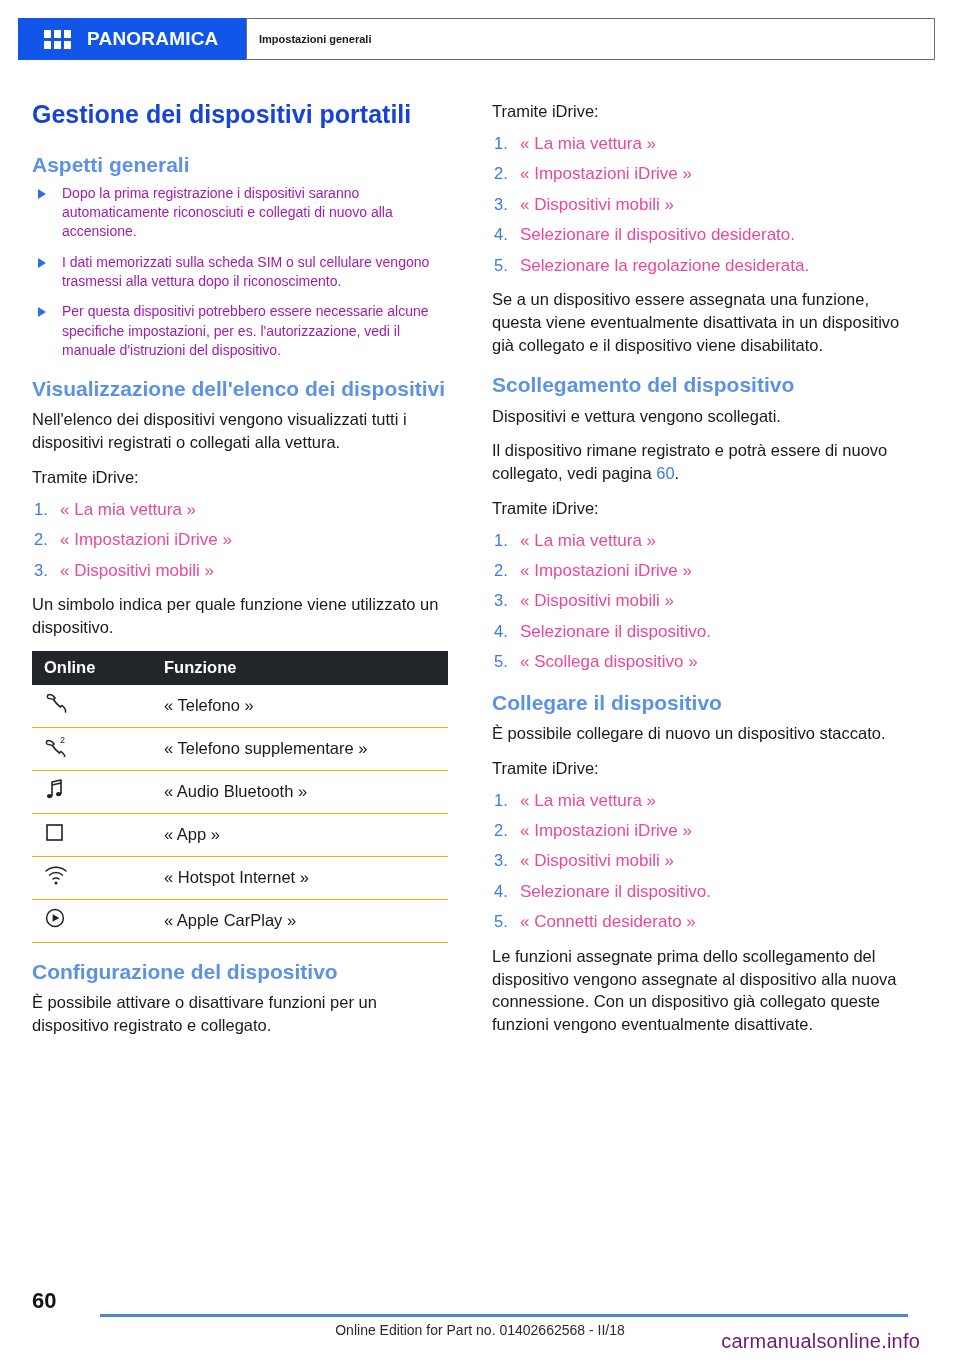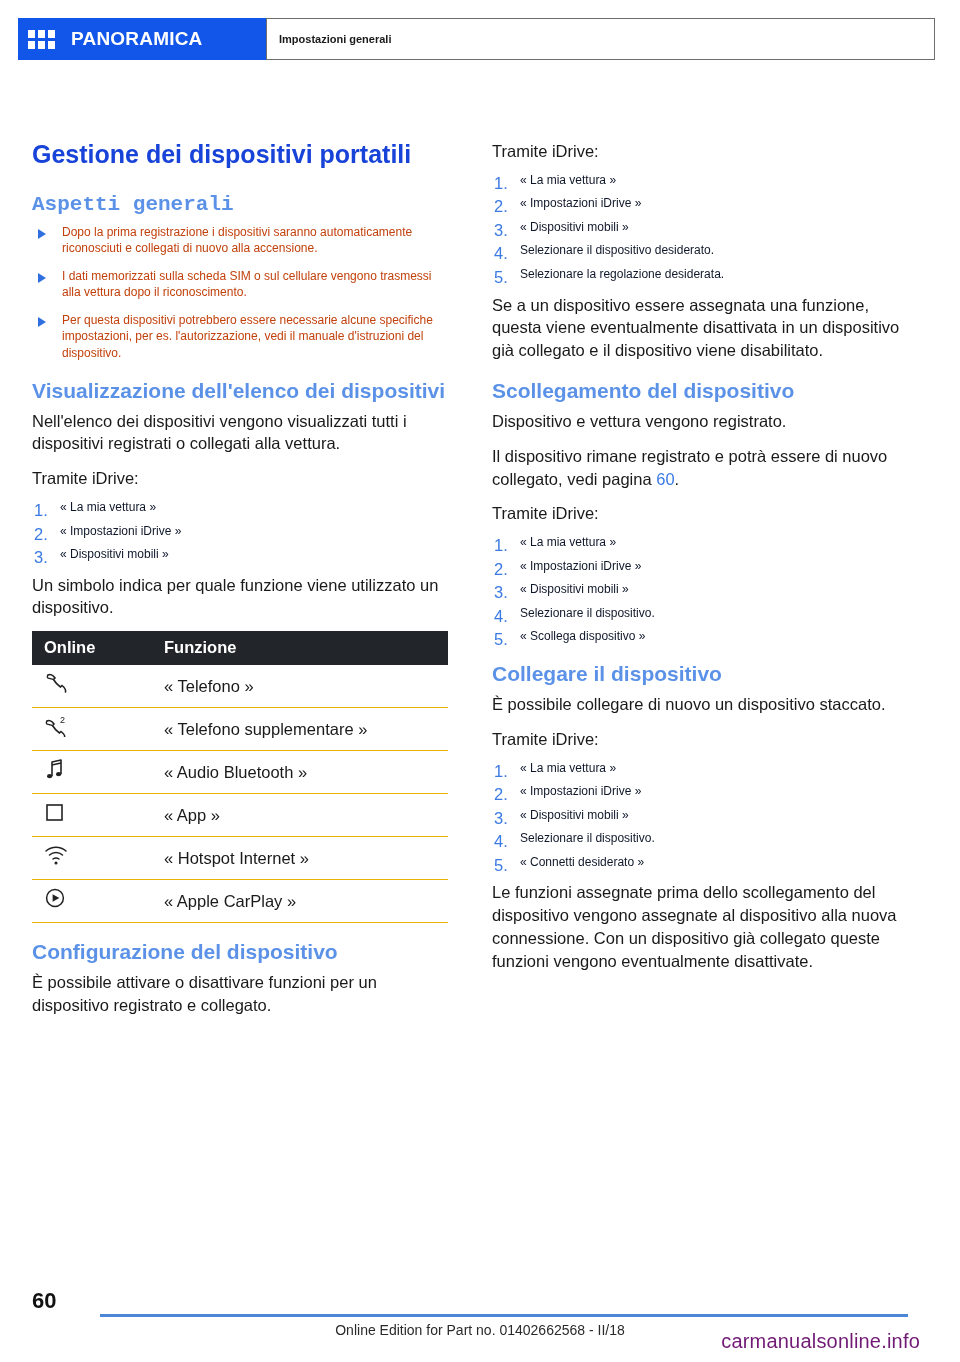--- a/index.html
+++ b/index.html
@@ -21,24 +21,24 @@
     position: absolute;
     top: 18px;
     left: 18px;
     right: 25px;
     height: 42px;
     display: flex;
     align-items: stretch;
   }
   .header-tab {
     background: #1156e8;
-    width: 248px;
+    width: 228px;
     display: flex;
     align-items: center;
-    padding-left: 10px;
+    padding-left: 26px;
     box-sizing: border-box;
   }
   .grid-icon {
     display: grid;
     grid-template-columns: repeat(3, 7px);
     grid-template-rows: repeat(2, 8px);
     gap: 3px 3px;
     margin-right: 16px;
   }
   .grid-icon i {
@@ -68,64 +68,63 @@
   }
 
   
   .columns {
     position: absolute;
     top: 100px;
     left: 32px;
     right: 32px;
     display: flex;
     gap: 44px;
-    margin-top: 40px;
   }
   .col {
     width: 416px;
     flex: 0 0 416px;
   }
 
   h1.page-title {
     font-size: 25px;
     font-weight: bold;
     color: #1843d8;
     margin: 0 0 22px 0;
     line-height: 1.18;
   }
   h2.section {
     font-size: 21px;
     font-weight: bold;
     color: #5b92e8;
     margin: 16px 0 7px 0;
     line-height: 1.2;
   }
-  h2.section.first { margin-top: 0; font-family: Liberation Mono, monospace; }
+  h2.section.first { margin-top: 0; }
 
   p.body {
     font-size: 16.5px;
     line-height: 1.38;
     margin: 0 0 12px 0;
     color: #1a1a1a;
   }
   p.body.tight { margin-bottom: 9px; }
 
   
   ul.bullets {
     list-style: none;
     margin: 0 0 10px 0;
     padding: 0;
   }
   ul.bullets li {
     position: relative;
     padding-left: 30px;
-    font-size: 12px;
+    font-size: 14px;
     line-height: 1.38;
     margin-bottom: 11px;
-    color: #c2410c;
+    color: #a21caf;
   }
   ul.bullets li:last-child { margin-bottom: 0; }
   ul.bullets li .tri {
     position: absolute;
     left: 6px;
     top: 5px;
     width: 0;
     height: 0;
     border-top: 5px solid transparent;
     border-bottom: 5px solid transparent;
@@ -135,24 +134,24 @@
   
   ol.steps {
     list-style: none;
     margin: 0 0 11px 0;
     padding: 0;
     counter-reset: stepcount;
   }
   ol.steps li {
     position: relative;
     padding-left: 28px;
-    font-size: 12px;
+    font-size: 17px;
     line-height: 1.38;
     margin-bottom: 7px;
-    color: #0f172a;
+    color: #ec4899;
   }
   ol.steps li:last-child { margin-bottom: 0; }
   ol.steps li::before {
     counter-increment: stepcount;
     content: counter(stepcount) ".";
     position: absolute;
     left: 2px;
     top: 0;
     color: #3b7ae4;
     font-size: 16.5px;
@@ -388,21 +387,21 @@
       <li>« La mia vettura »</li>
       <li>« Impostazioni iDrive »</li>
       <li>« Dispositivi mobili »</li>
       <li>Selezionare il dispositivo desiderato.</li>
       <li>Selezionare la regolazione desiderata.</li>
     </ol>
 
     <p class="body">Se a un dispositivo essere assegnata una funzione, questa viene eventualmente disattivata in un dispositivo già collegato e il dispositivo viene disabilitato.</p>
 
     <h2 class="section">Scollegamento del dispositivo</h2>
-    <p class="body">Dispositivo e vettura vengono registrato.</p>
+    <p class="body">Dispositivi e vettura vengono scollegati.</p>
     <p class="body"><span>Il dispositivo rimane registrato e potrà essere di nuovo collegato, vedi pagina </span><span class="pageref">60</span><span>.</span></p>
     <p class="body tight">Tramite iDrive:</p>
 
     <ol class="steps">
       <li>« La mia vettura »</li>
       <li>« Impostazioni iDrive »</li>
       <li>« Dispositivi mobili »</li>
       <li>Selezionare il dispositivo.</li>
       <li>« Scollega dispositivo »</li>
     </ol>

